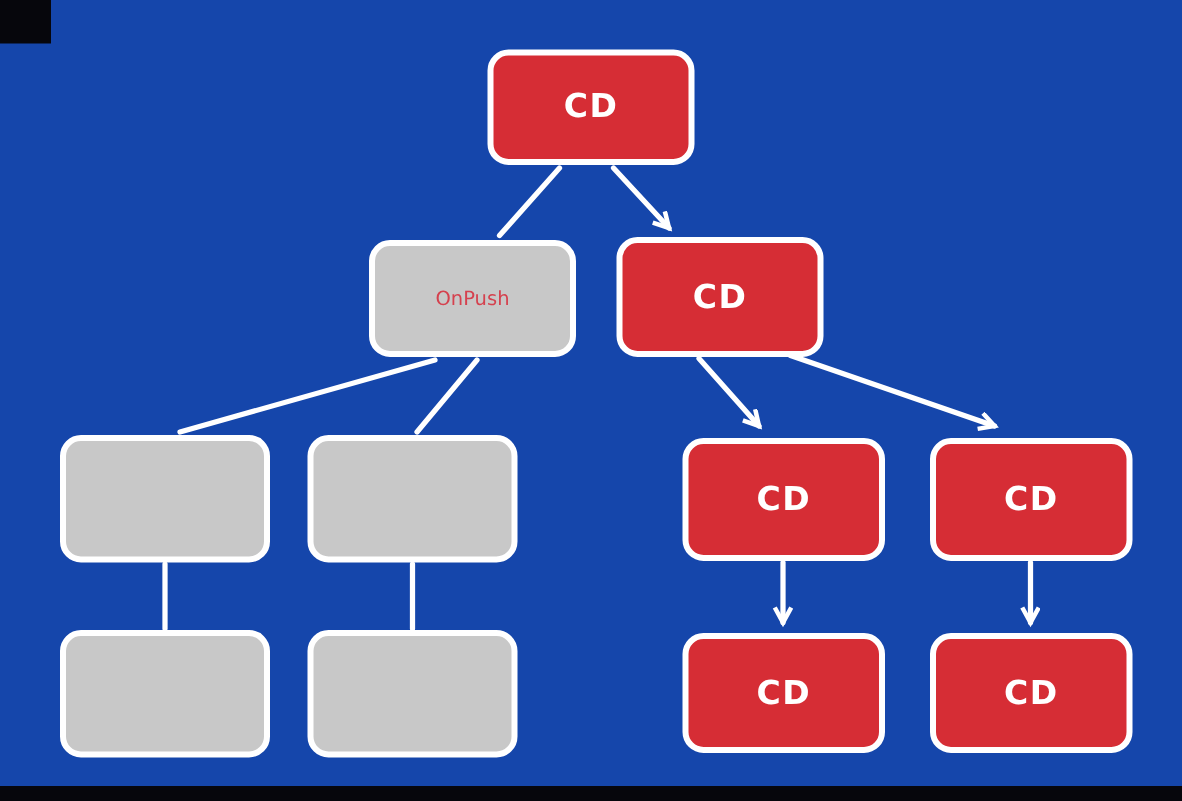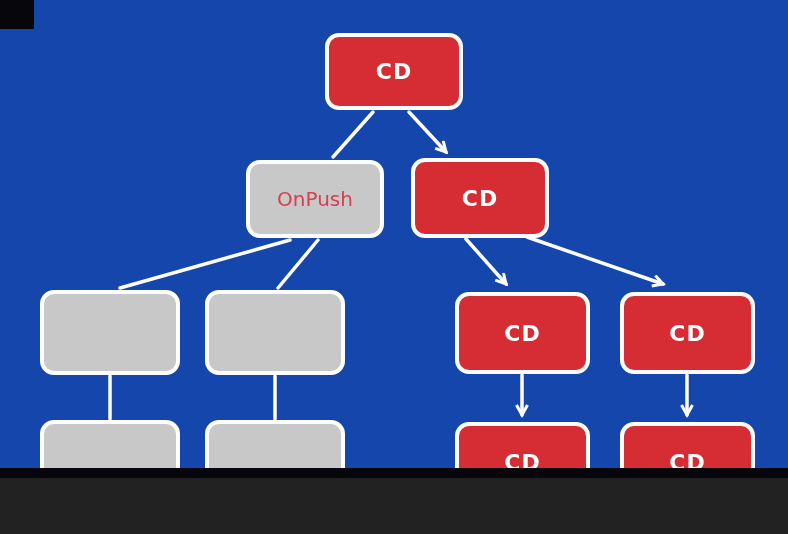--- a/index.html
+++ b/index.html
@@ -4,21 +4,21 @@
 <style>
   html, body {
     margin: 0;
     padding: 0;
     background: #222;
     font-family: "DejaVu Sans", "Liberation Sans", sans-serif;
   }
   .stage {
     position: relative;
     width: 788px;
-    height: 478px;
+    height: 534px;
     overflow: hidden;
     background: var(--background, #1546ab);
   }
   .edges-layer {
     position: absolute;
     left: 0; top: 0;
     width: 788px; height: 534px;
     z-index: 1;
   }
   .edge {
@@ -49,21 +49,21 @@
   }
   .node-label-cd {
     color: var(--label-active, #ffffff);
     font-weight: 700;
     font-size: 22px;
     letter-spacing: 1px;
   }
   .node-label-onpush {
     color: var(--label-onpush, #d5414e);
     font-weight: 400;
-    font-size: 20px;
+    font-size: 13px;
   }
   .mask-corner {
     position: absolute;
     left: 0; top: 0;
     width: 34px; height: 29px;
     background: var(--mask, #06060c);
     z-index: 3;
   }
   .mask-bottom {
     position: absolute;

